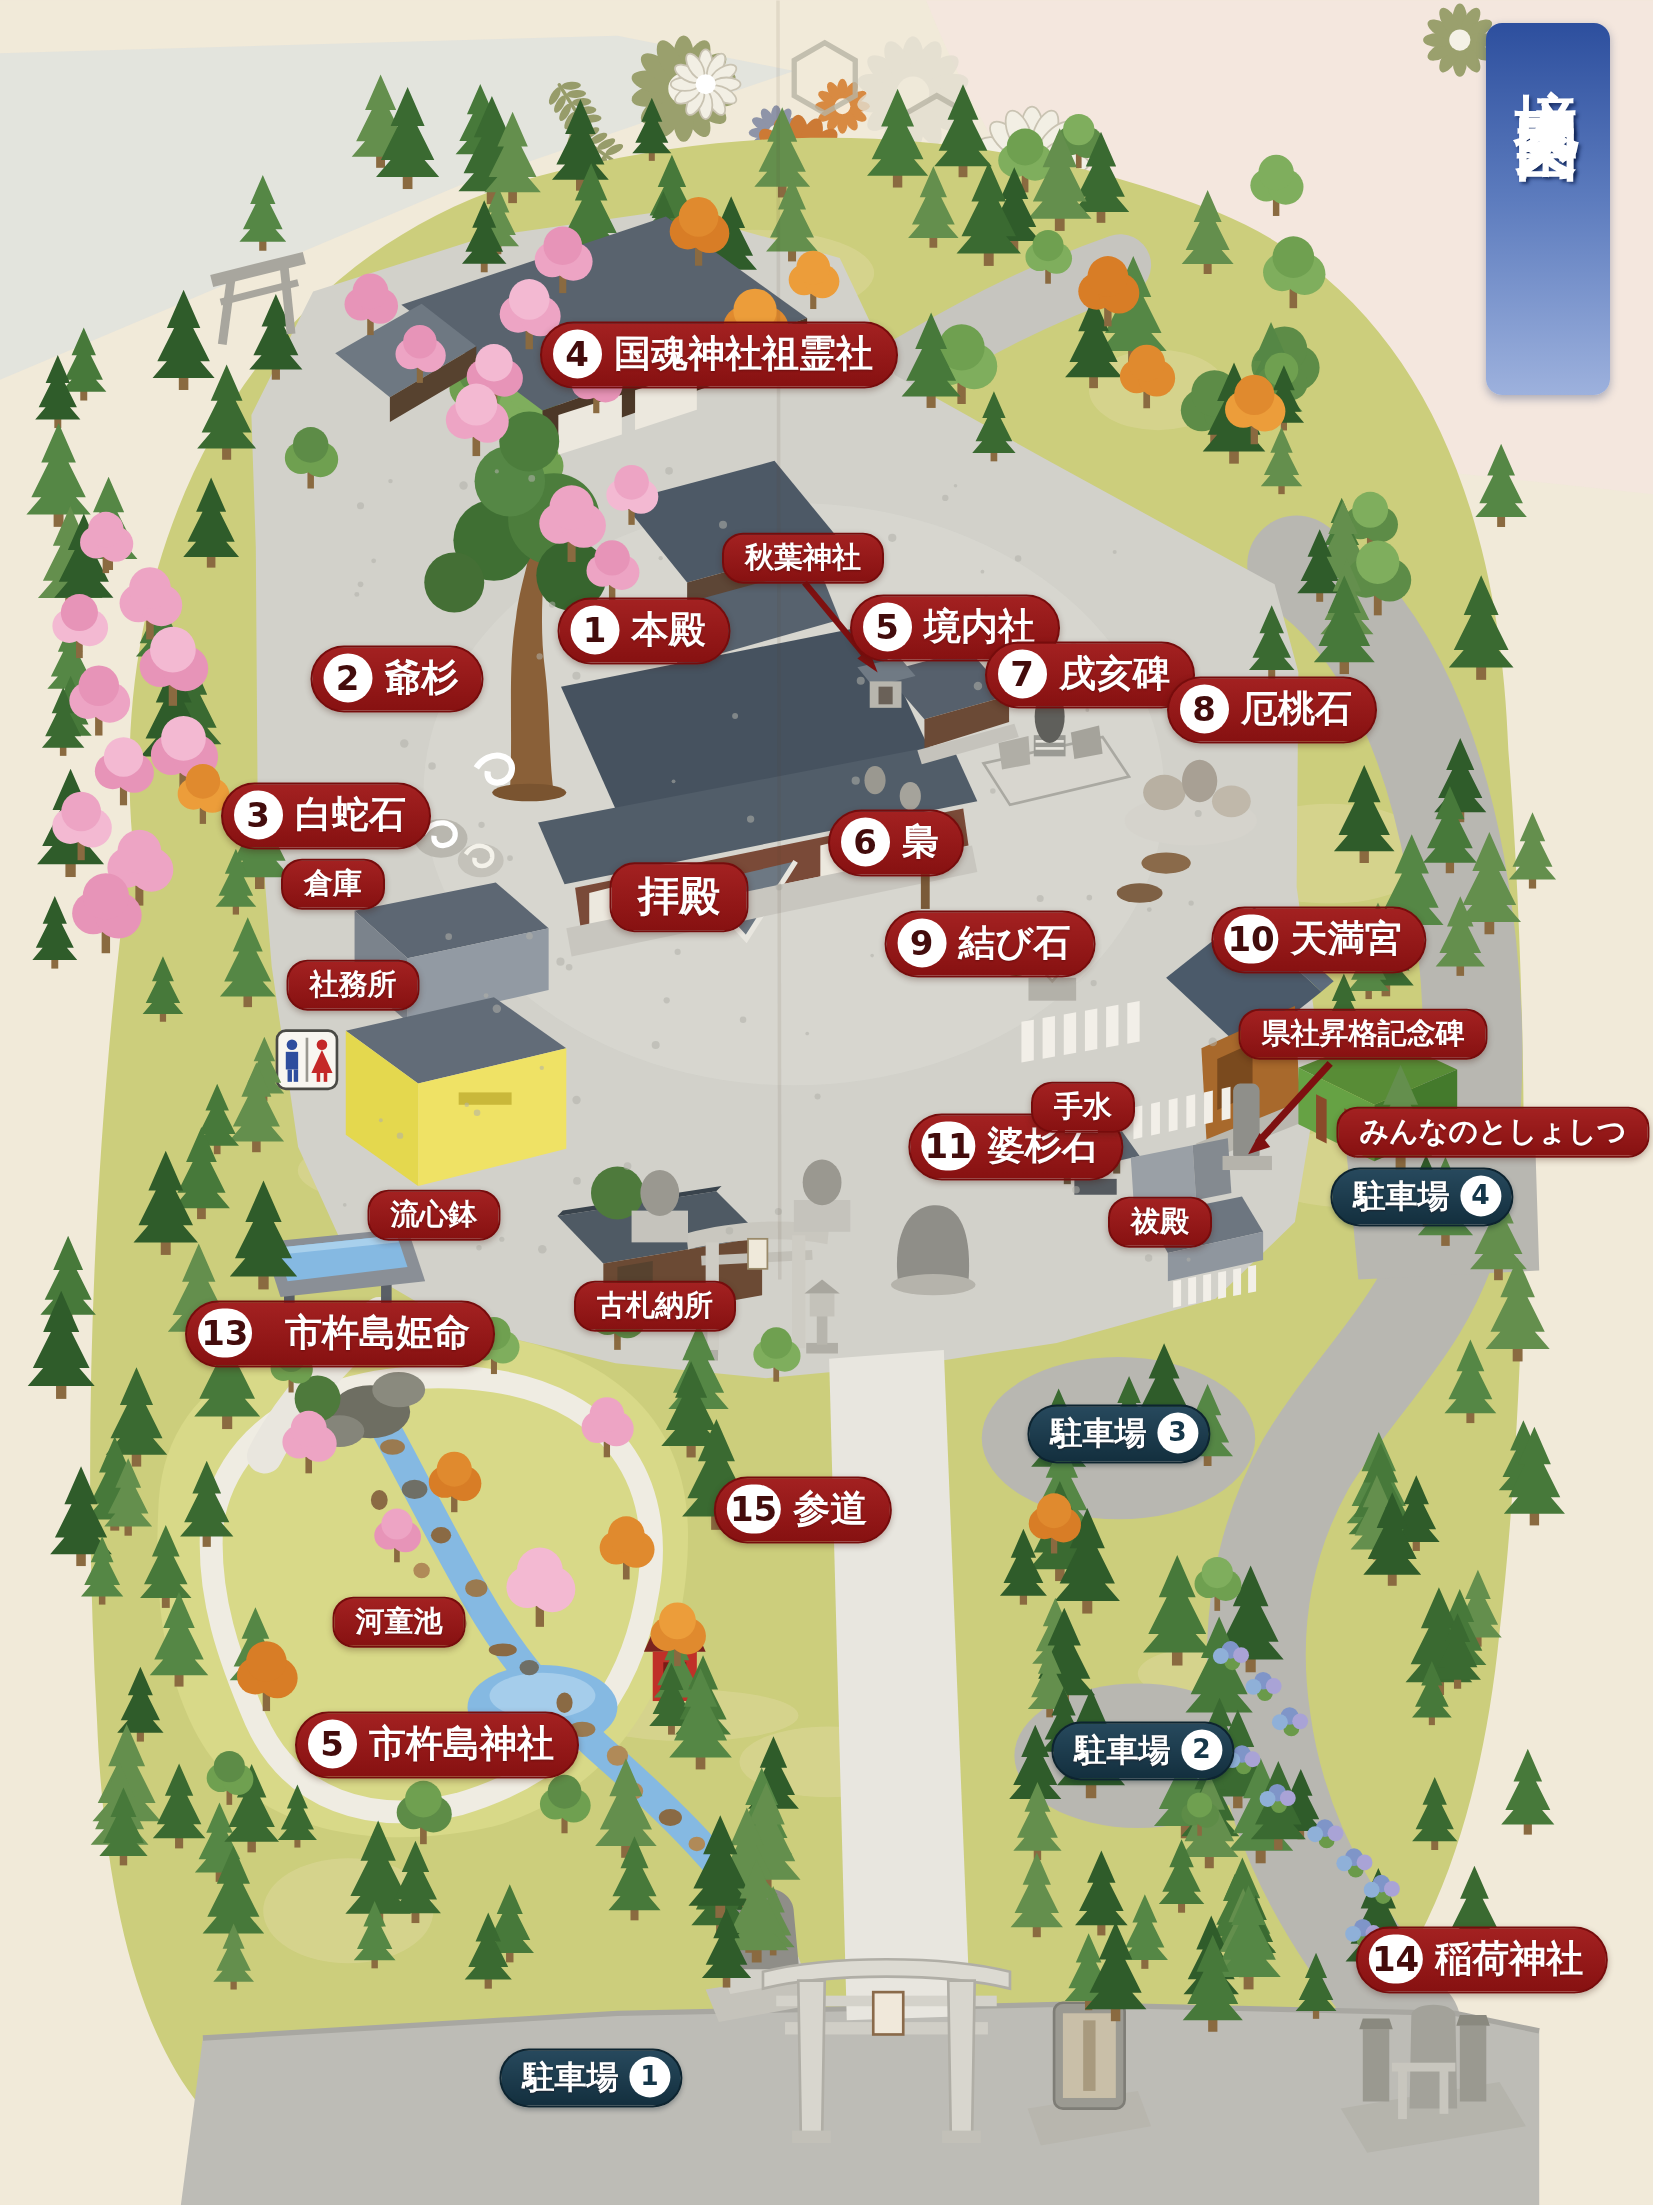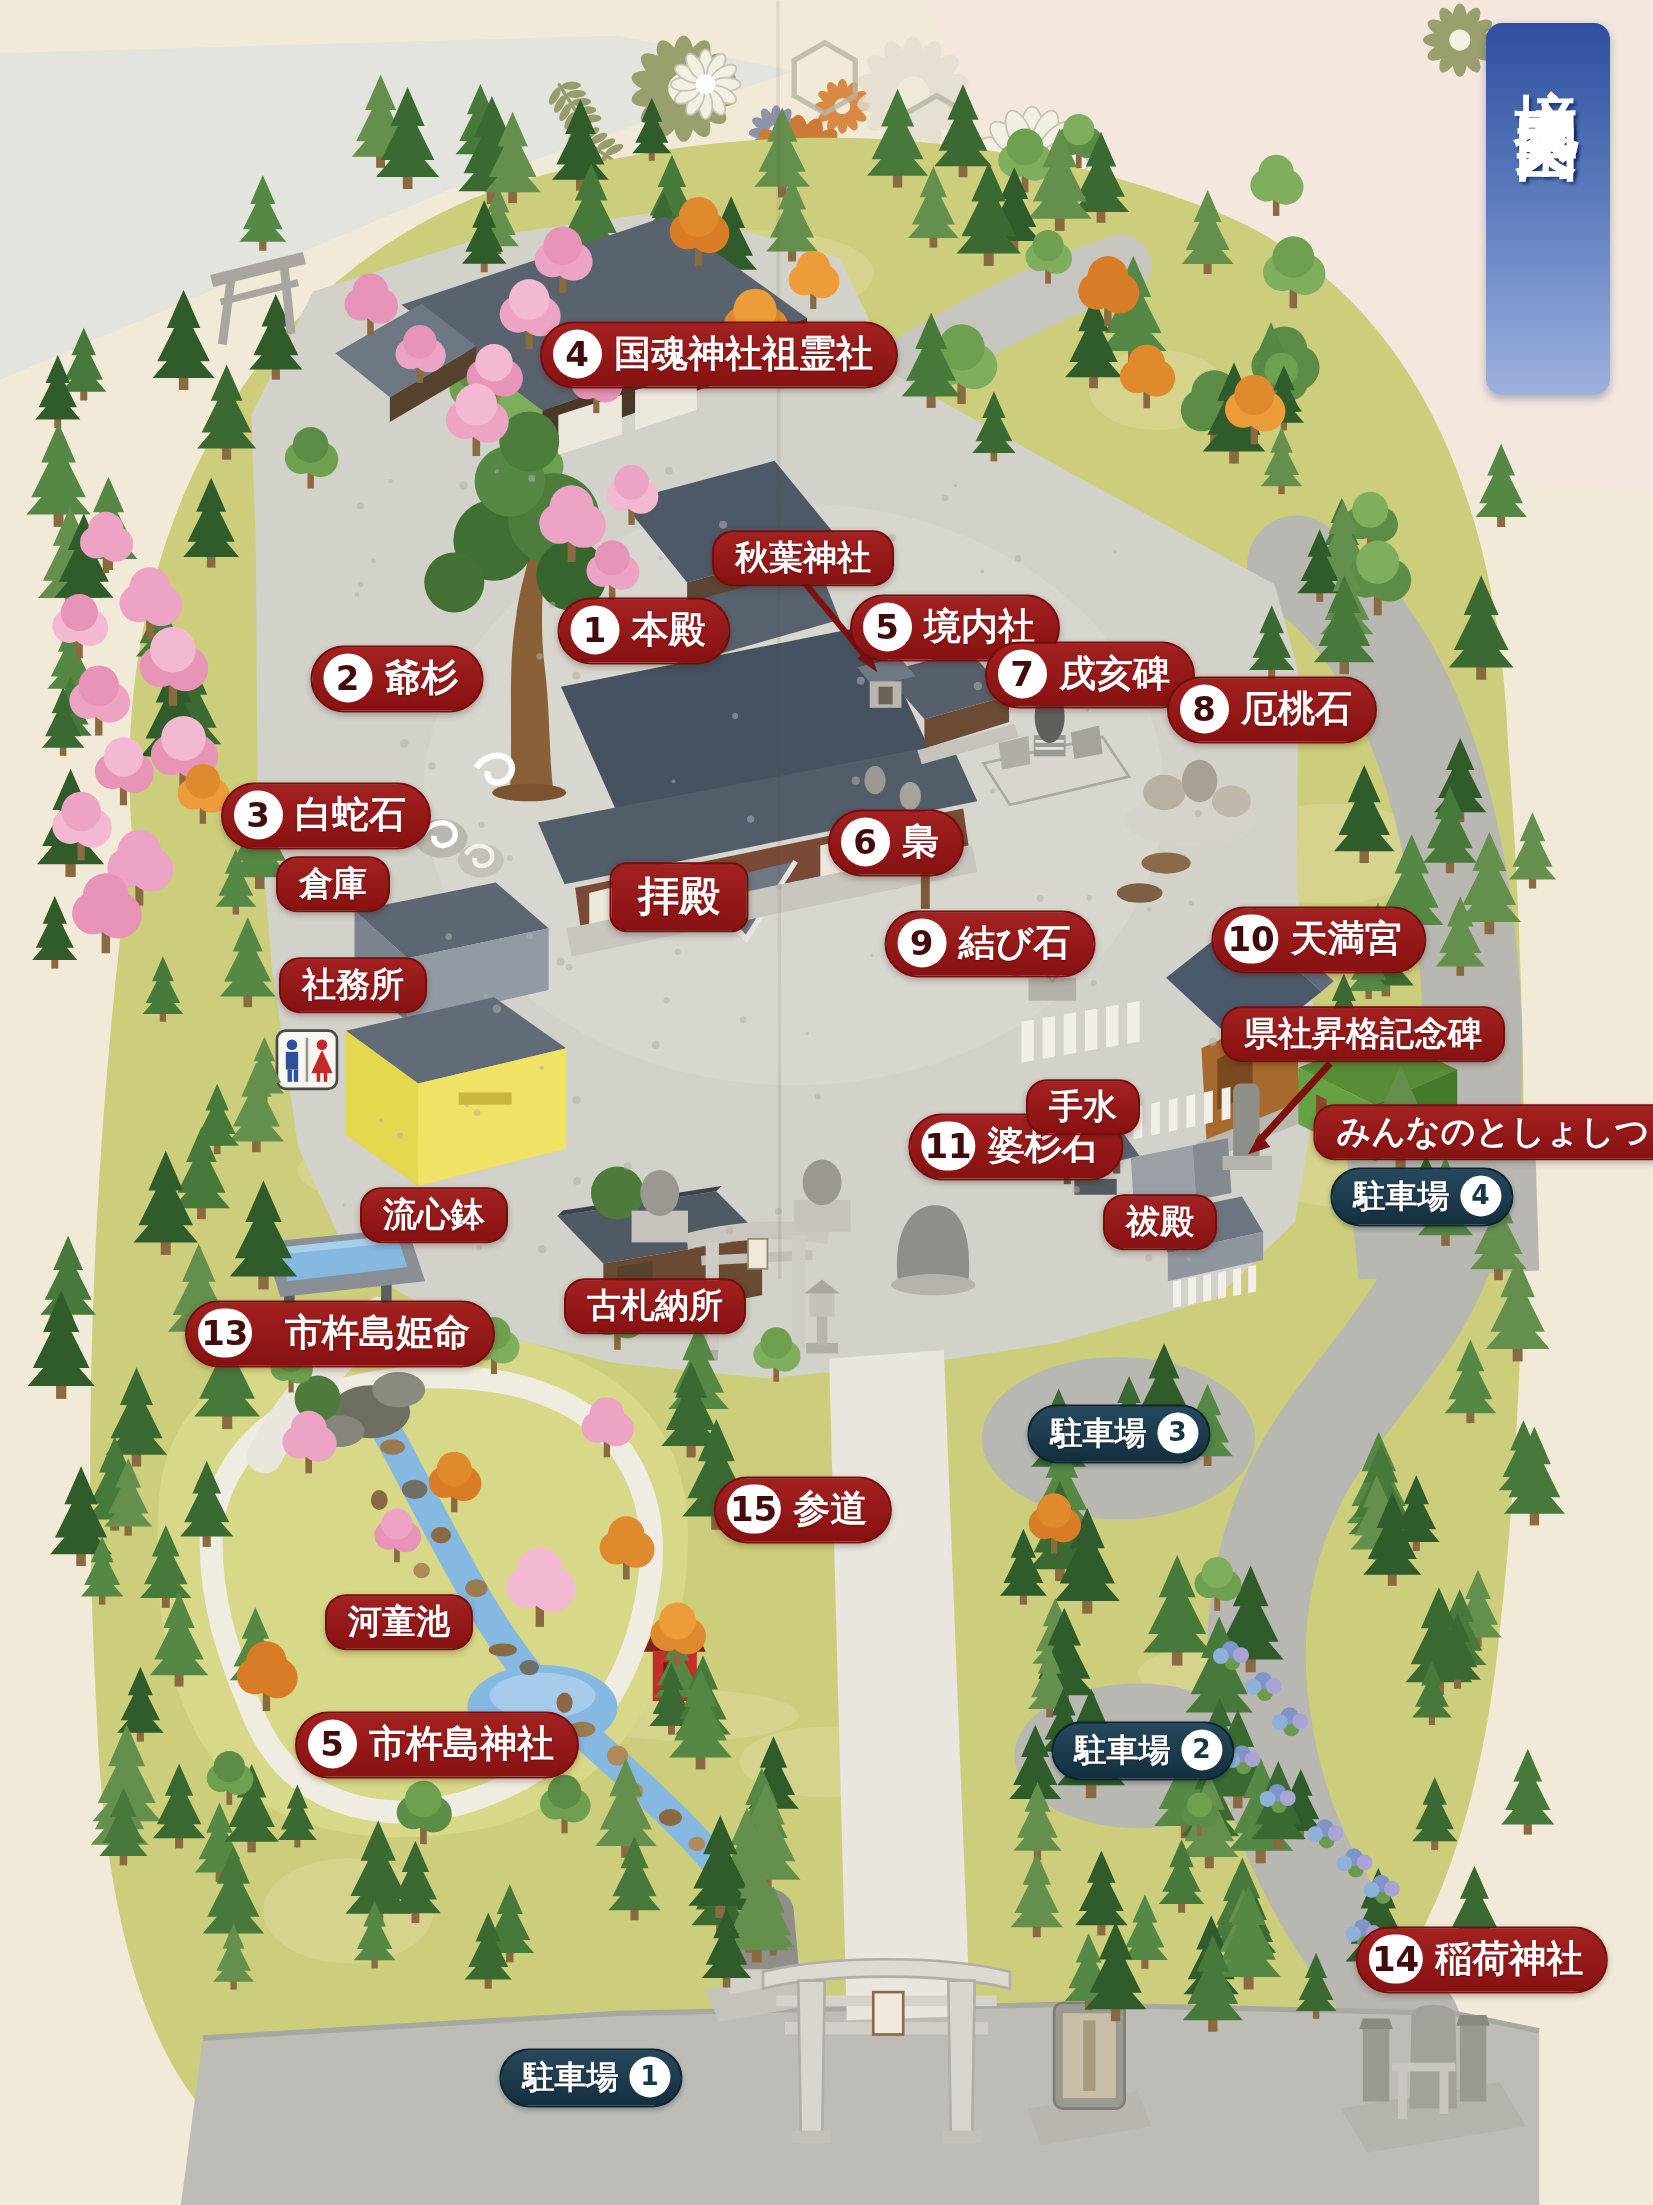--- a/index.html
+++ b/index.html
@@ -6,22 +6,22 @@
   .stage{position:relative;width:1653px;height:2206px;overflow:hidden;
     background:#f1ead9;font-family:"DejaVu Sans","Liberation Sans",sans-serif;}
   .stage svg{position:absolute;left:0;top:0;}
   #labels-layer{position:absolute;left:0;top:0;width:100%;height:100%;z-index:5;}
   .lbl{position:absolute;transform:translate(-50%,-50%);display:flex;align-items:center;
     white-space:nowrap;font-weight:700;line-height:1;
     text-shadow:0 0.9px 1.8px rgba(40,0,0,.35);}
   .red{background:linear-gradient(180deg,var(--label-red,#a32121),var(--label-red-dark,#871111));
     border:2.6px solid #760c0c;color:#fff;box-shadow:0 2.6px 6.2px rgba(60,20,10,.3);}
   .red.pill{border-radius:881px;padding:6.2px 23px 8px 10.6px;gap:12.4px;font-size:37px;}
-  .red.plain{border-radius:21px;padding:8px 21px 9.7px;font-size:34px;}
-  .red.plain.lg{font-size:41px;padding:11.5px 26.5px 13.2px;border-radius:17px;}
+  .red.plain{border-radius:21px;padding:8px 21px 9.7px;font-size:29px;}
+  .red.plain.lg{font-size:41px;padding:11.5px 26.5px 13.2px;border-radius:25px;}
   .nc{background:#fff;color:#430c0c;border-radius:881px;min-width:49px;height:49px;
     display:inline-flex;align-items:center;justify-content:center;font-size:34px;
     padding:0 3.5px;text-shadow:none;box-sizing:border-box;}
   .navy{background:linear-gradient(180deg,#27495d,var(--parking-navy,#132f3e));
     border:2.6px solid #0d2430;color:#fff;border-radius:881px;
     padding:6.2px 10.6px 8px 21px;gap:10.6px;font-size:32px;box-shadow:0 2.6px 5.3px rgba(0,20,30,.3);}
   .navy .nc{background:#fff;color:#15374a;min-width:41px;height:41px;font-size:26.5px;}
   .title-banner{position:absolute;left:1486px;top:23px;width:124px;height:372px;z-index:6;
     background:linear-gradient(180deg,var(--title-blue,#2d4f9e) 0%,#5d7cbe 48%,#9db1dd 100%);
     border-radius:16px;display:flex;justify-content:center;

